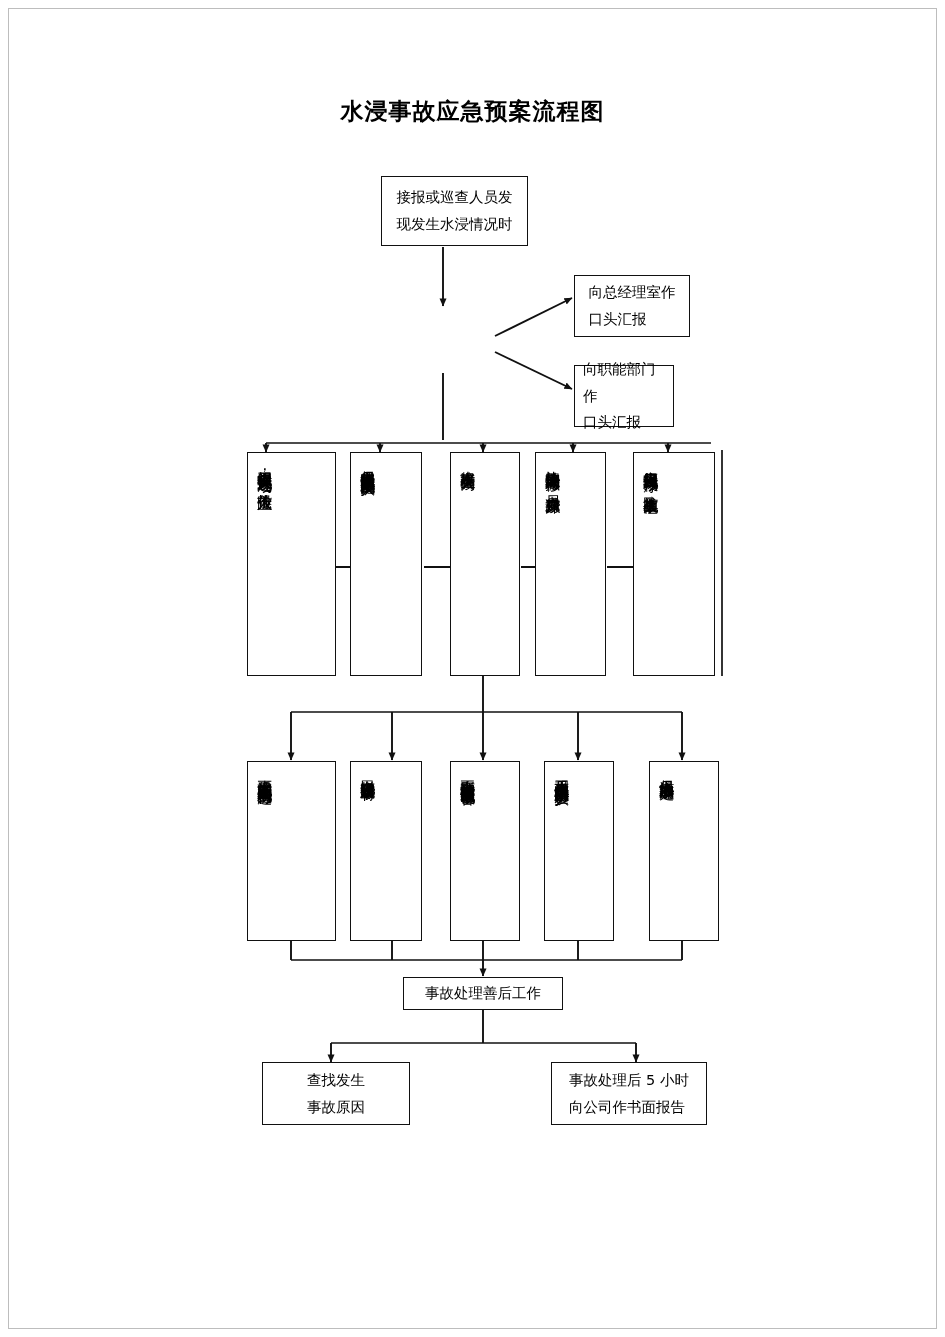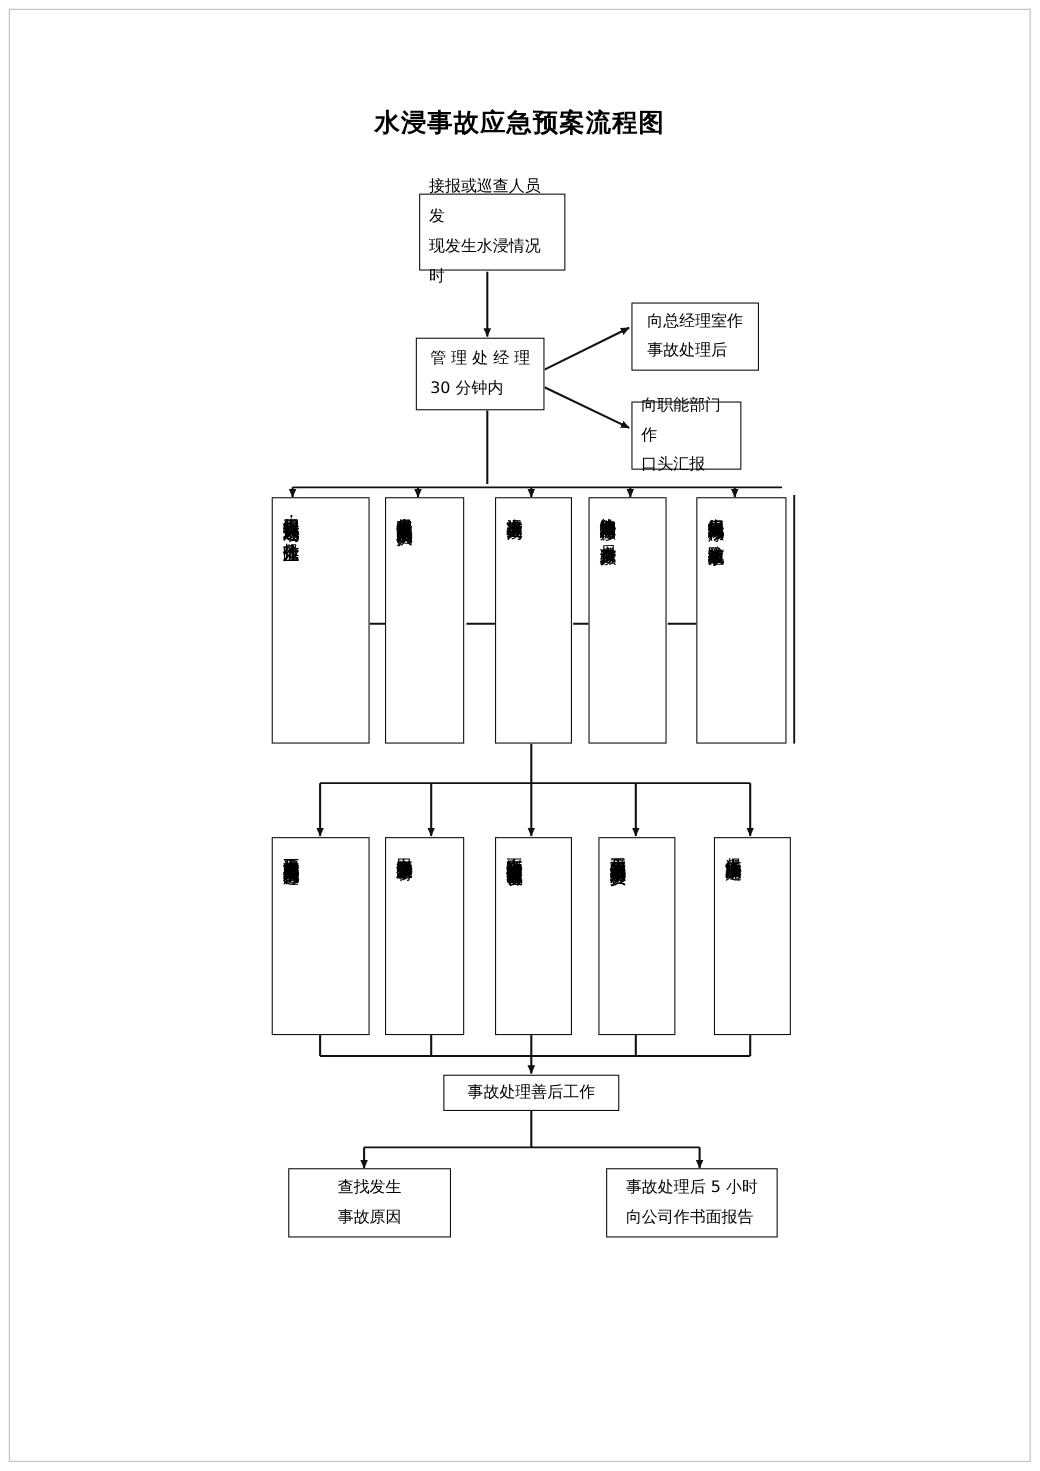--- a/index.html
+++ b/index.html
@@ -101,33 +101,29 @@
       <path d="M331,1043 L636,1043" marker-end="none" stroke-width="1.6"></path>
       <path d="M331,1043 L331,1062"></path>
       <path d="M636,1043 L636,1062"></path>
     </g>
 
     <g stroke="#111" stroke-width="1.7" fill="none">
       <path d="M722,450 L722,676"></path>
     </g>
   </svg>
 
-  <div class="box" style="left:381px;top:176px;width:133px;height:70px;">
+  <div class="box" style="left:381px;top:176px;width:147px;height:70px;">
     <span class="txt">接报或巡查人员发
 现发生水浸情况时</span>
   </div>
 
-  <div class="box" style="left:378px;top:307px;width:117px;height:66px;">
-    <span class="txt">管 理 处 经 理
-30 分钟内</span>
-  </div>
 
   <div class="box" style="left:574px;top:275px;width:116px;height:62px;">
     <span class="txt">向总经理室作
-事故处理后</span>
+口头汇报</span>
   </div>
 
   <div class="box" style="left:574px;top:365px;width:100px;height:62px;">
     <span class="txt">向职能部门作
 口头汇报</span>
   </div>
 
   <div class="vbox" style="left:247px;top:452px;width:89px;height:224px;">
     <span class="vtxt">组织工程安保保洁人员赶赴现场，投入抢险作业</span>
   </div>

